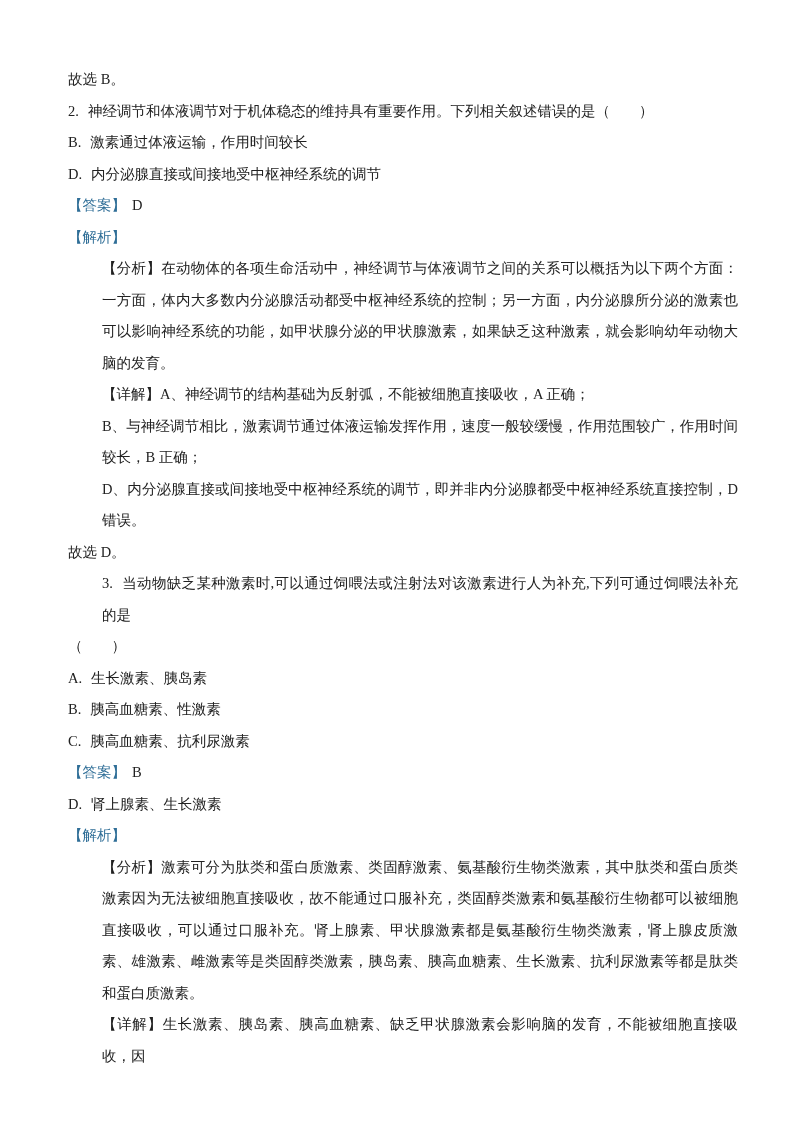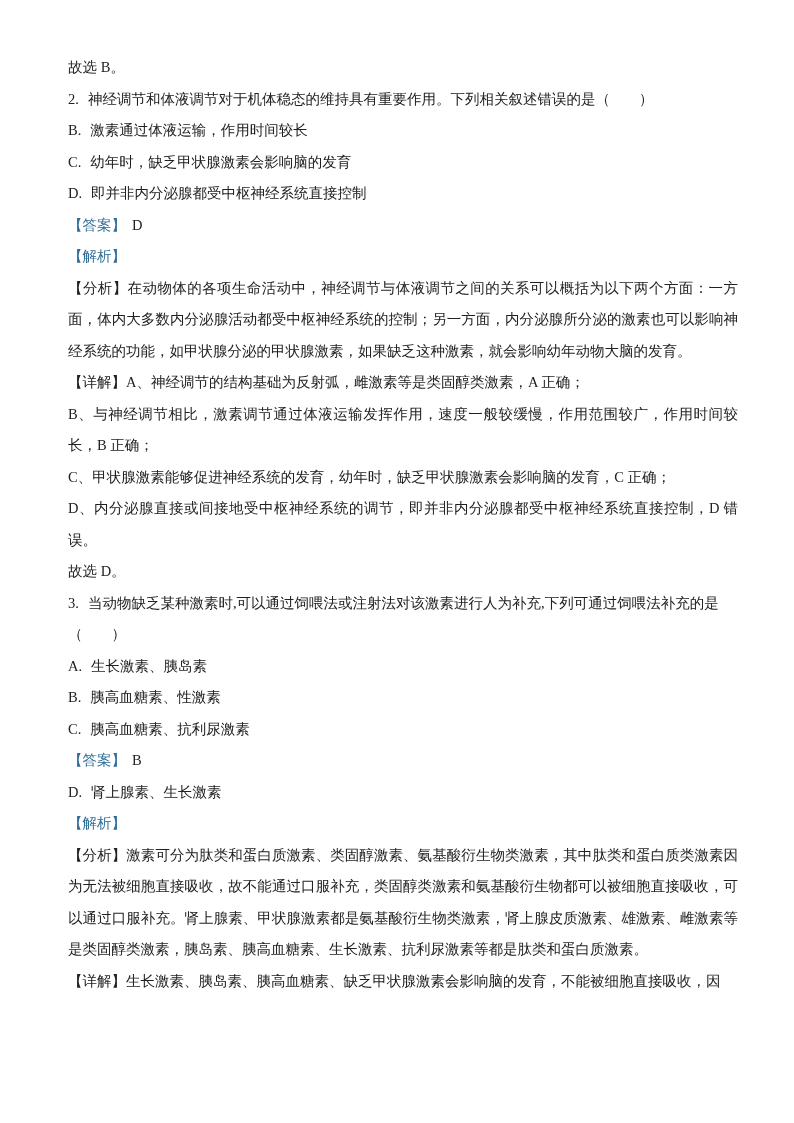--- a/index.html
+++ b/index.html
@@ -9,56 +9,54 @@
     font-family: "Liberation Serif", "DejaVu Serif", serif;
     overflow: hidden;
   }
   .page {
     position: relative;
     width: 794px; height: 1123px;
     background: #ffffff;
   }
   .doc {
     position: absolute;
-    left: 68px; top: 52px;
+    left: 68px; top: 64px;
     width: 670px;
     color: #212121;
     font-size: 14.5px;
     line-height: 31.5px;
   }
   p { margin: 0; padding: 0; }
   .line { text-align: left; white-space: normal; }
-  .para { text-align: justify; }
+  .para { text-align: justify; margin-left: 34px; }
   .blue { color: #2F6E97; }
   .qnum   { margin-right: 9px; }
   .optlab { margin-right: 9px; }
   .anslab { margin-right: 6px; }
 </style>
 </head>
 <body>
 
 <div class="page">
   <div class="doc">
 
     <p class="line">故选 B。</p>
 
     <p class="line"><span class="qnum">2.</span><span>神经调节和体液调节对于机体稳态的维持具有重要作用。下列相关叙述错误的是（　　）</span></p>
 
     <p class="line"><span class="optlab">B.</span><span>激素通过体液运输，作用时间较长</span></p>
-    <p class="line"><span class="optlab">C.</span><span>幼年时，缺乏甲状腺激素会影响脑的发育</span></p>
-    <p class="line"><span class="optlab">D.</span><span>即并非内分泌腺都受中枢神经系统直接控制</span></p>
+    <p class="line"><span class="optlab">D.</span><span>内分泌腺直接或间接地受中枢神经系统的调节</span></p>
 
     <p class="line"><span class="blue anslab">【答案】</span><span>D</span></p>
 
     <p class="line"><span class="blue">【解析】</span></p>
 
     <p class="para"><span>【分析】</span><span>在动物体的各项生命活动中，神经调节与体液调节之间的关系可以概括为以下两个方面：一方面，体内大多数内分泌腺活动都受中枢神经系统的控制；另一方面，内分泌腺所分泌的激素也可以影响神经系统的功能，如甲状腺分泌的甲状腺激素，如果缺乏这种激素，就会影响幼年动物大脑的发育。</span></p>
-    <p class="para"><span>【详解】</span><span>A、神经调节的结构基础为反射弧，雌激素等是类固醇类激素，A 正确；</span></p>
+    <p class="para"><span>【详解】</span><span>A、神经调节的结构基础为反射弧，不能被细胞直接吸收，A 正确；</span></p>
     <p class="para"><span>B、与神经调节相比，激素调节通过体液运输发挥作用，速度一般较缓慢，作用范围较广，作用时间较长，B 正确；</span></p>
-    <p class="para"><span>C、甲状腺激素能够促进神经系统的发育，幼年时，缺乏甲状腺激素会影响脑的发育，C 正确；</span></p>
     <p class="para"><span>D、内分泌腺直接或间接地受中枢神经系统的调节，即并非内分泌腺都受中枢神经系统直接控制，D 错误。</span></p>
     <p class="line"><span>故选 D。</span></p>
 
     <p class="para"><span class="qnum">3.</span><span>当动物缺乏某种激素时,可以通过饲喂法或注射法对该激素进行人为补充,下列可通过饲喂法补充的是</span></p>
     <p class="line"><span>（　　）</span></p>
 
     <p class="line"><span class="optlab">A.</span><span>生长激素、胰岛素</span></p>
     <p class="line"><span class="optlab">B.</span><span>胰高血糖素、性激素</span></p>
     <p class="line"><span class="optlab">C.</span><span>胰高血糖素、抗利尿激素</span></p>
     <p class="line"><span class="blue anslab">【答案】</span><span>B</span></p>

